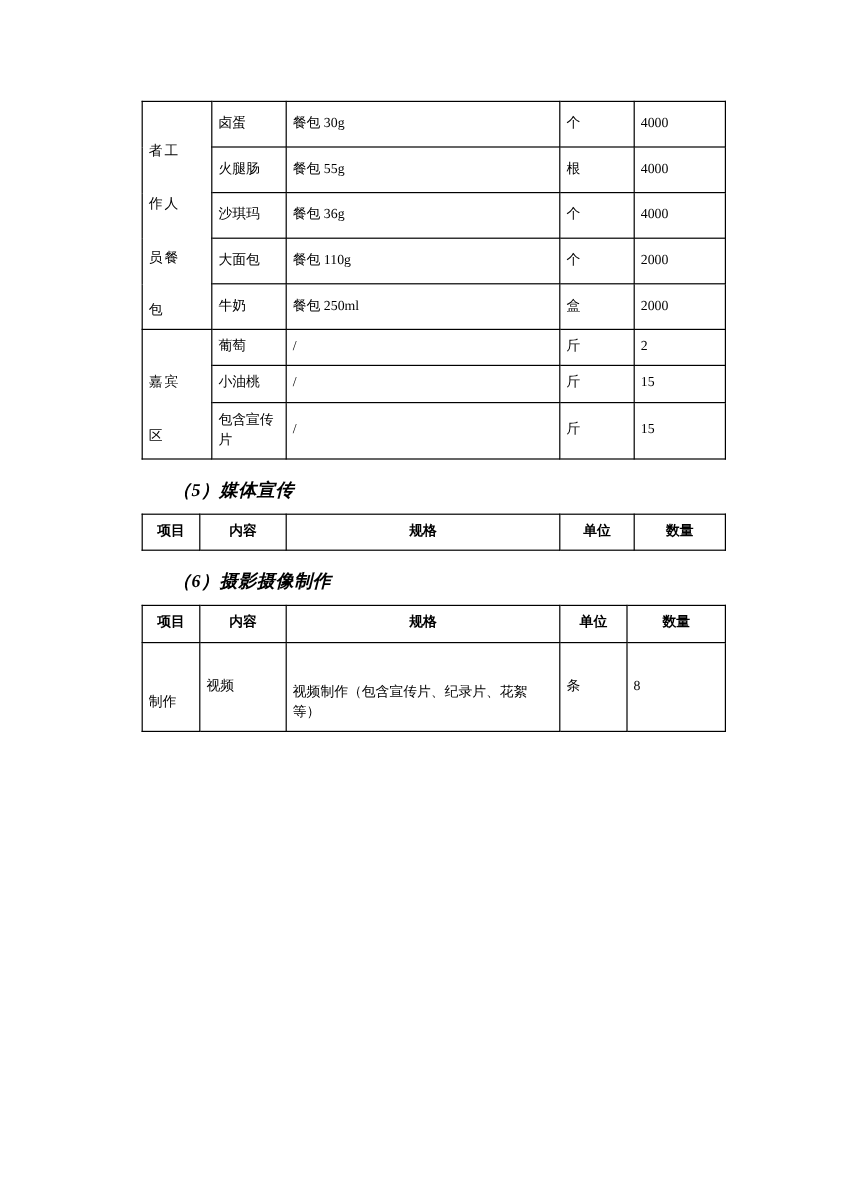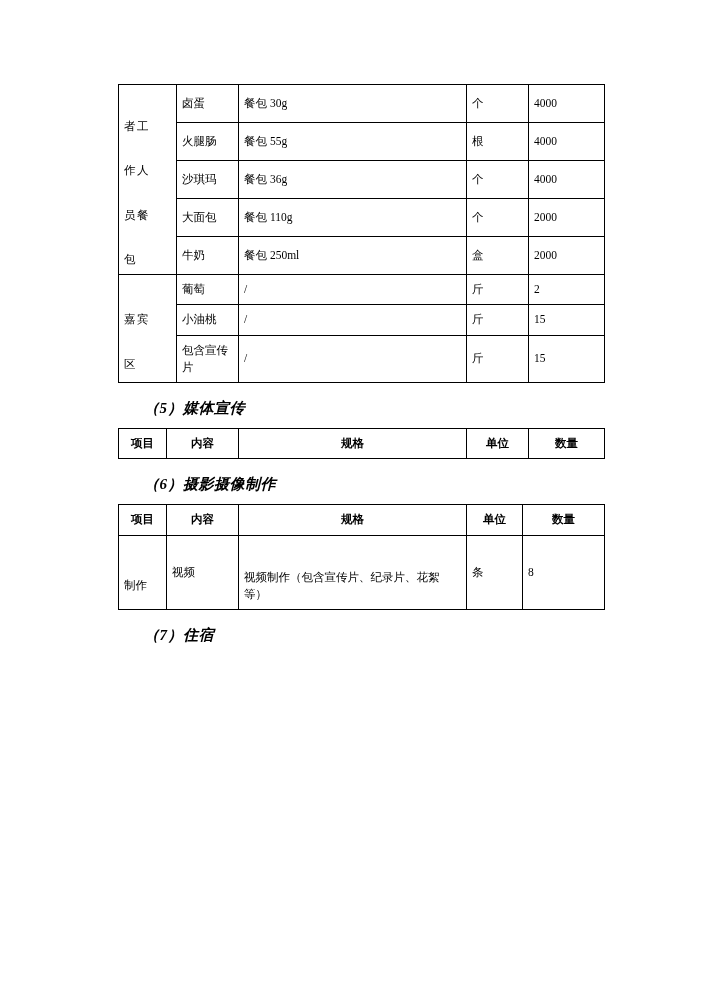--- a/index.html
+++ b/index.html
@@ -186,15 +186,14 @@
               <span>视频制作（包含宣传片、纪录片、花絮等）</span>
             </span>
           </td>
           <td class="c-center">条</td>
           <td class="c-center num">8</td>
         </tr>
       </tbody>
     </table>
   </div>
 
-  <div class="section-title">（7）住宿</div>
 
 </div>
 
 </body></html>

